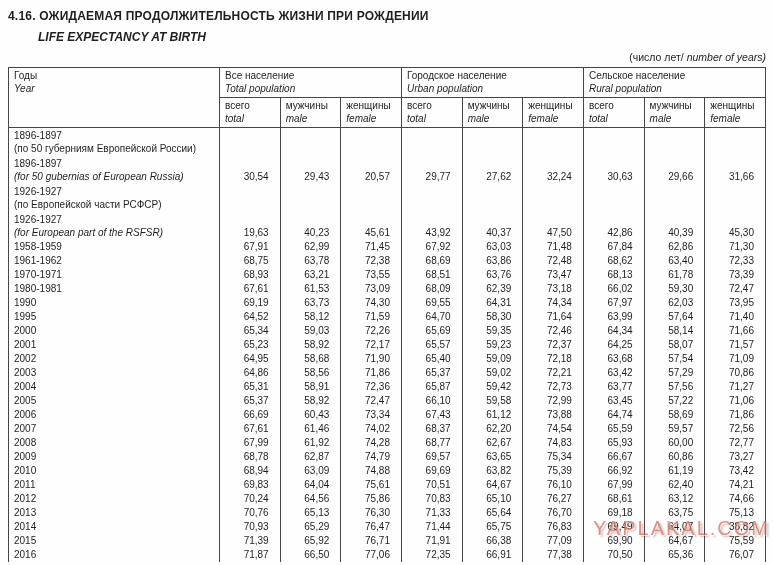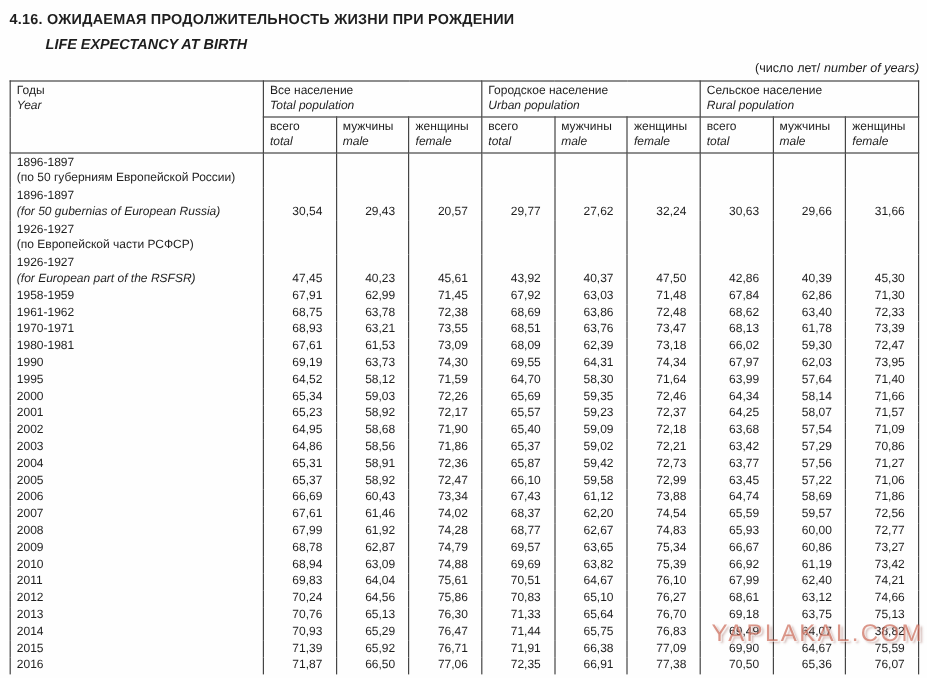--- a/index.html
+++ b/index.html
@@ -217,21 +217,21 @@
           <td class="num"></td>
           <td class="num"></td>
           <td class="num"></td>
           <td class="num"></td>
         </tr>
         <tr class="tall">
           <td class="ycell">
             <div>1926-1927</div>
             <div class="en">(for European part of the RSFSR)</div>
           </td>
-          <td class="num">47,45</td>
+          <td class="num">19,63</td>
           <td class="num">40,23</td>
           <td class="num">45,61</td>
           <td class="num">43,92</td>
           <td class="num">40,37</td>
           <td class="num">47,50</td>
           <td class="num">42,86</td>
           <td class="num">40,39</td>
           <td class="num">45,30</td>
         </tr>
         <tr class="single">

